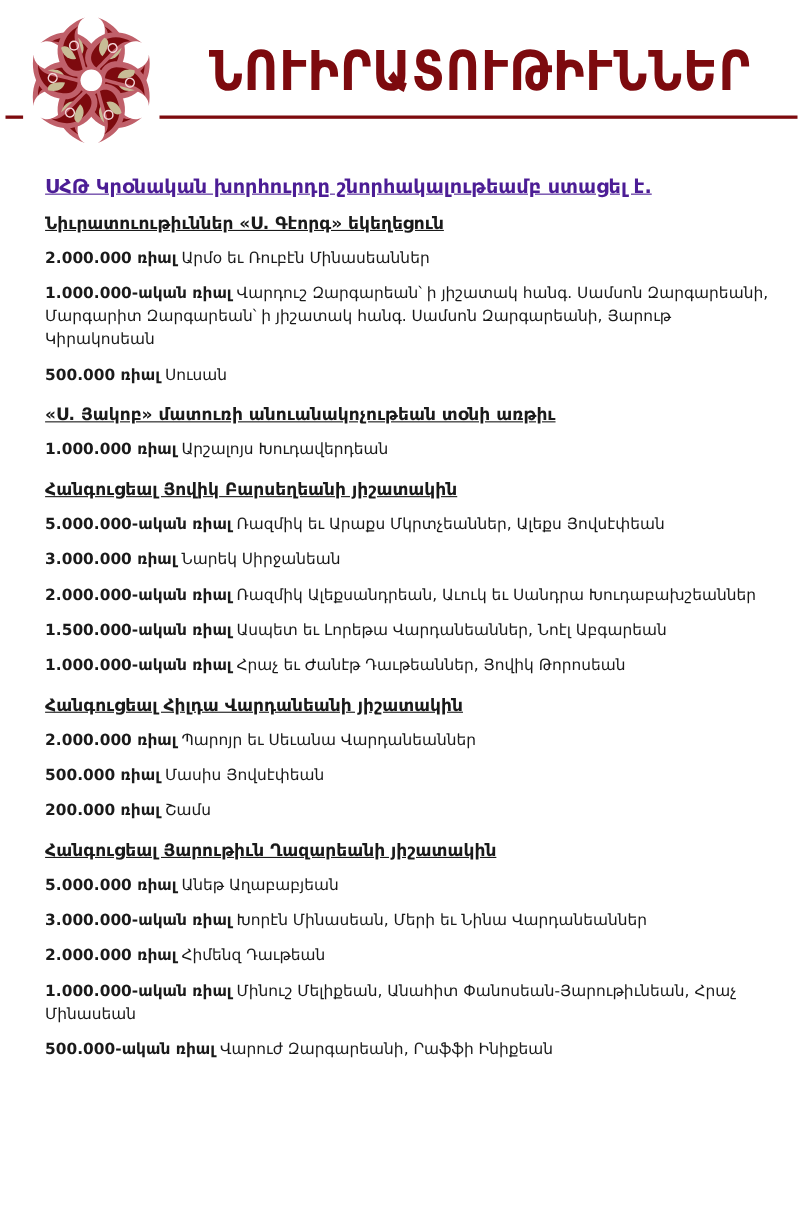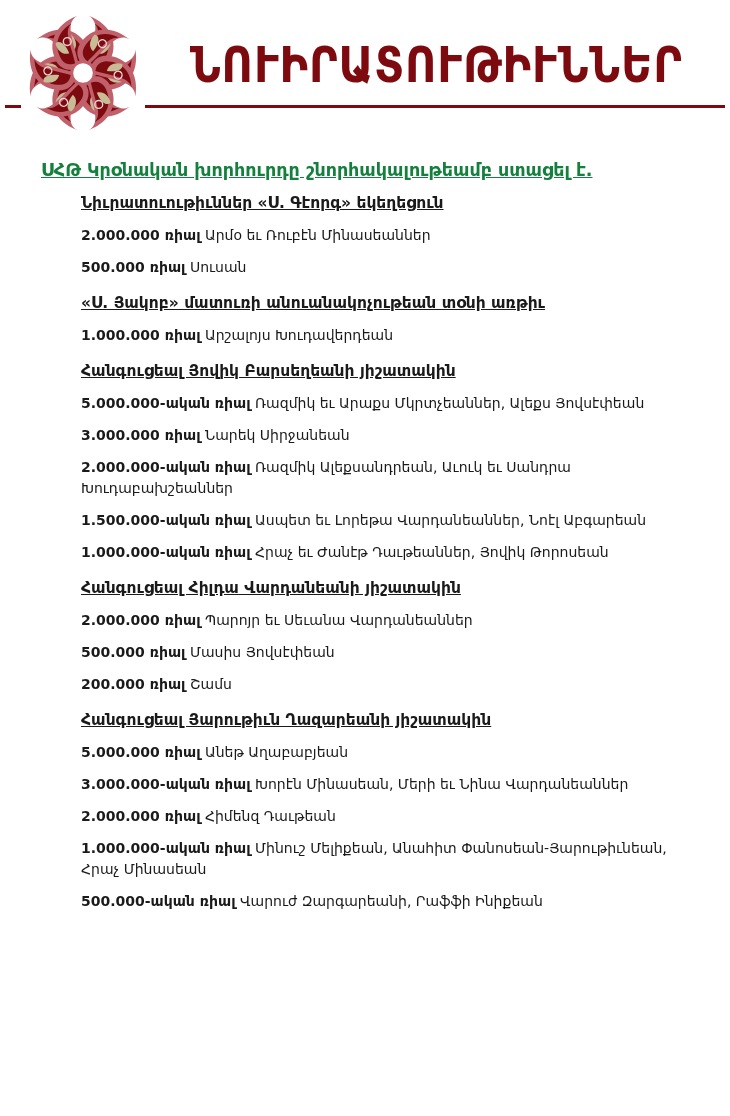--- a/index.html
+++ b/index.html
@@ -8,22 +8,22 @@
   .header { position: absolute; left: 0; top: 0; width: 730px; height: 140px; }
   .logo { position: absolute; left: 24px; top: 14px; width: 118px; height: 118px; }
   .hline-left { position: absolute; left: 5px; top: 105px; width: 16px; height: 3px; background: #7d0a0e; }
   .hline-right { position: absolute; left: 145px; top: 105px; width: 580px; height: 3px; background: #7d0a0e; }
   .title { position: absolute; left: 190px; top: 30px; height: 70px; line-height: 70px;
            font-family: "DejaVu Sans", sans-serif; font-weight: bold; font-size: 50px;
            color: #7d0a0e; letter-spacing: 1px; transform: scaleX(0.86); transform-origin: left center;
            white-space: nowrap; }
   .content { position: absolute; left: 41px; top: 158px; width: 660px; }
   .intro { font-size: 17.5px; font-weight: bold; text-decoration: underline; margin: 0 0 10px 0;
-           line-height: 24px; color: #15803d; }
-  .section { margin-bottom: 14px; margin-left: 40px; }
+           line-height: 24px; color: #4c1d95; }
+  .section { margin-bottom: 14px; }
   .sec-title { font-size: 15.5px; font-weight: bold; text-decoration: underline;
                line-height: 22px; margin: 0 0 11px 0; color: #1a1a1a; }
   .entry { font-size: 14px; line-height: 21px; margin: 0 0 11px 0; color: #1a1a1a; }
   .entry .amt { font-weight: bold; }
   .entry .names { font-weight: normal; text-align: center; }
 </style>
 </head>
 <body>
 
 <div class="header">
@@ -53,20 +53,21 @@
   <div class="hline-right"></div>
   <div class="title">ՆՈՒԻՐԱՏՈՒԹԻՒՆՆԵՐ</div>
 </div>
 
 <div class="content">
   <div class="intro">ՍՀԹ Կրօնական խորհուրդը շնորհակալութեամբ ստացել է.</div>
 
   <div class="section">
     <div class="sec-title">Նիւրատուութիւններ «Ս. Գէորգ» եկեղեցուն</div>
     <div class="entry"><span class="amt">2.000.000 ռիալ</span> <span class="names">Արմօ եւ Ռուբէն Մինասեաններ</span></div>
+    <div class="entry"><span class="amt">1.000.000-ական ռիալ</span> <span class="names">Վարդուշ Զարգարեան՝ ի յիշատակ հանգ. Սամսոն Զարգարեանի, Մարգարիտ Զարգարեան՝ ի յիշատակ հանգ. Սամսոն Զարգարեանի, Յարութ Կիրակոսեան</span></div>
     <div class="entry"><span class="amt">500.000 ռիալ</span> <span class="names">Սուսան</span></div>
   </div>
 
   <div class="section">
     <div class="sec-title">«Ս. Յակոբ» մատուռի անուանակոչութեան տօնի առթիւ</div>
     <div class="entry"><span class="amt">1.000.000 ռիալ</span> <span class="names">Արշալոյս Խուդավերդեան</span></div>
   </div>
 
   <div class="section">
     <div class="sec-title">Հանգուցեալ Յովիկ Բարսեղեանի յիշատակին</div>

